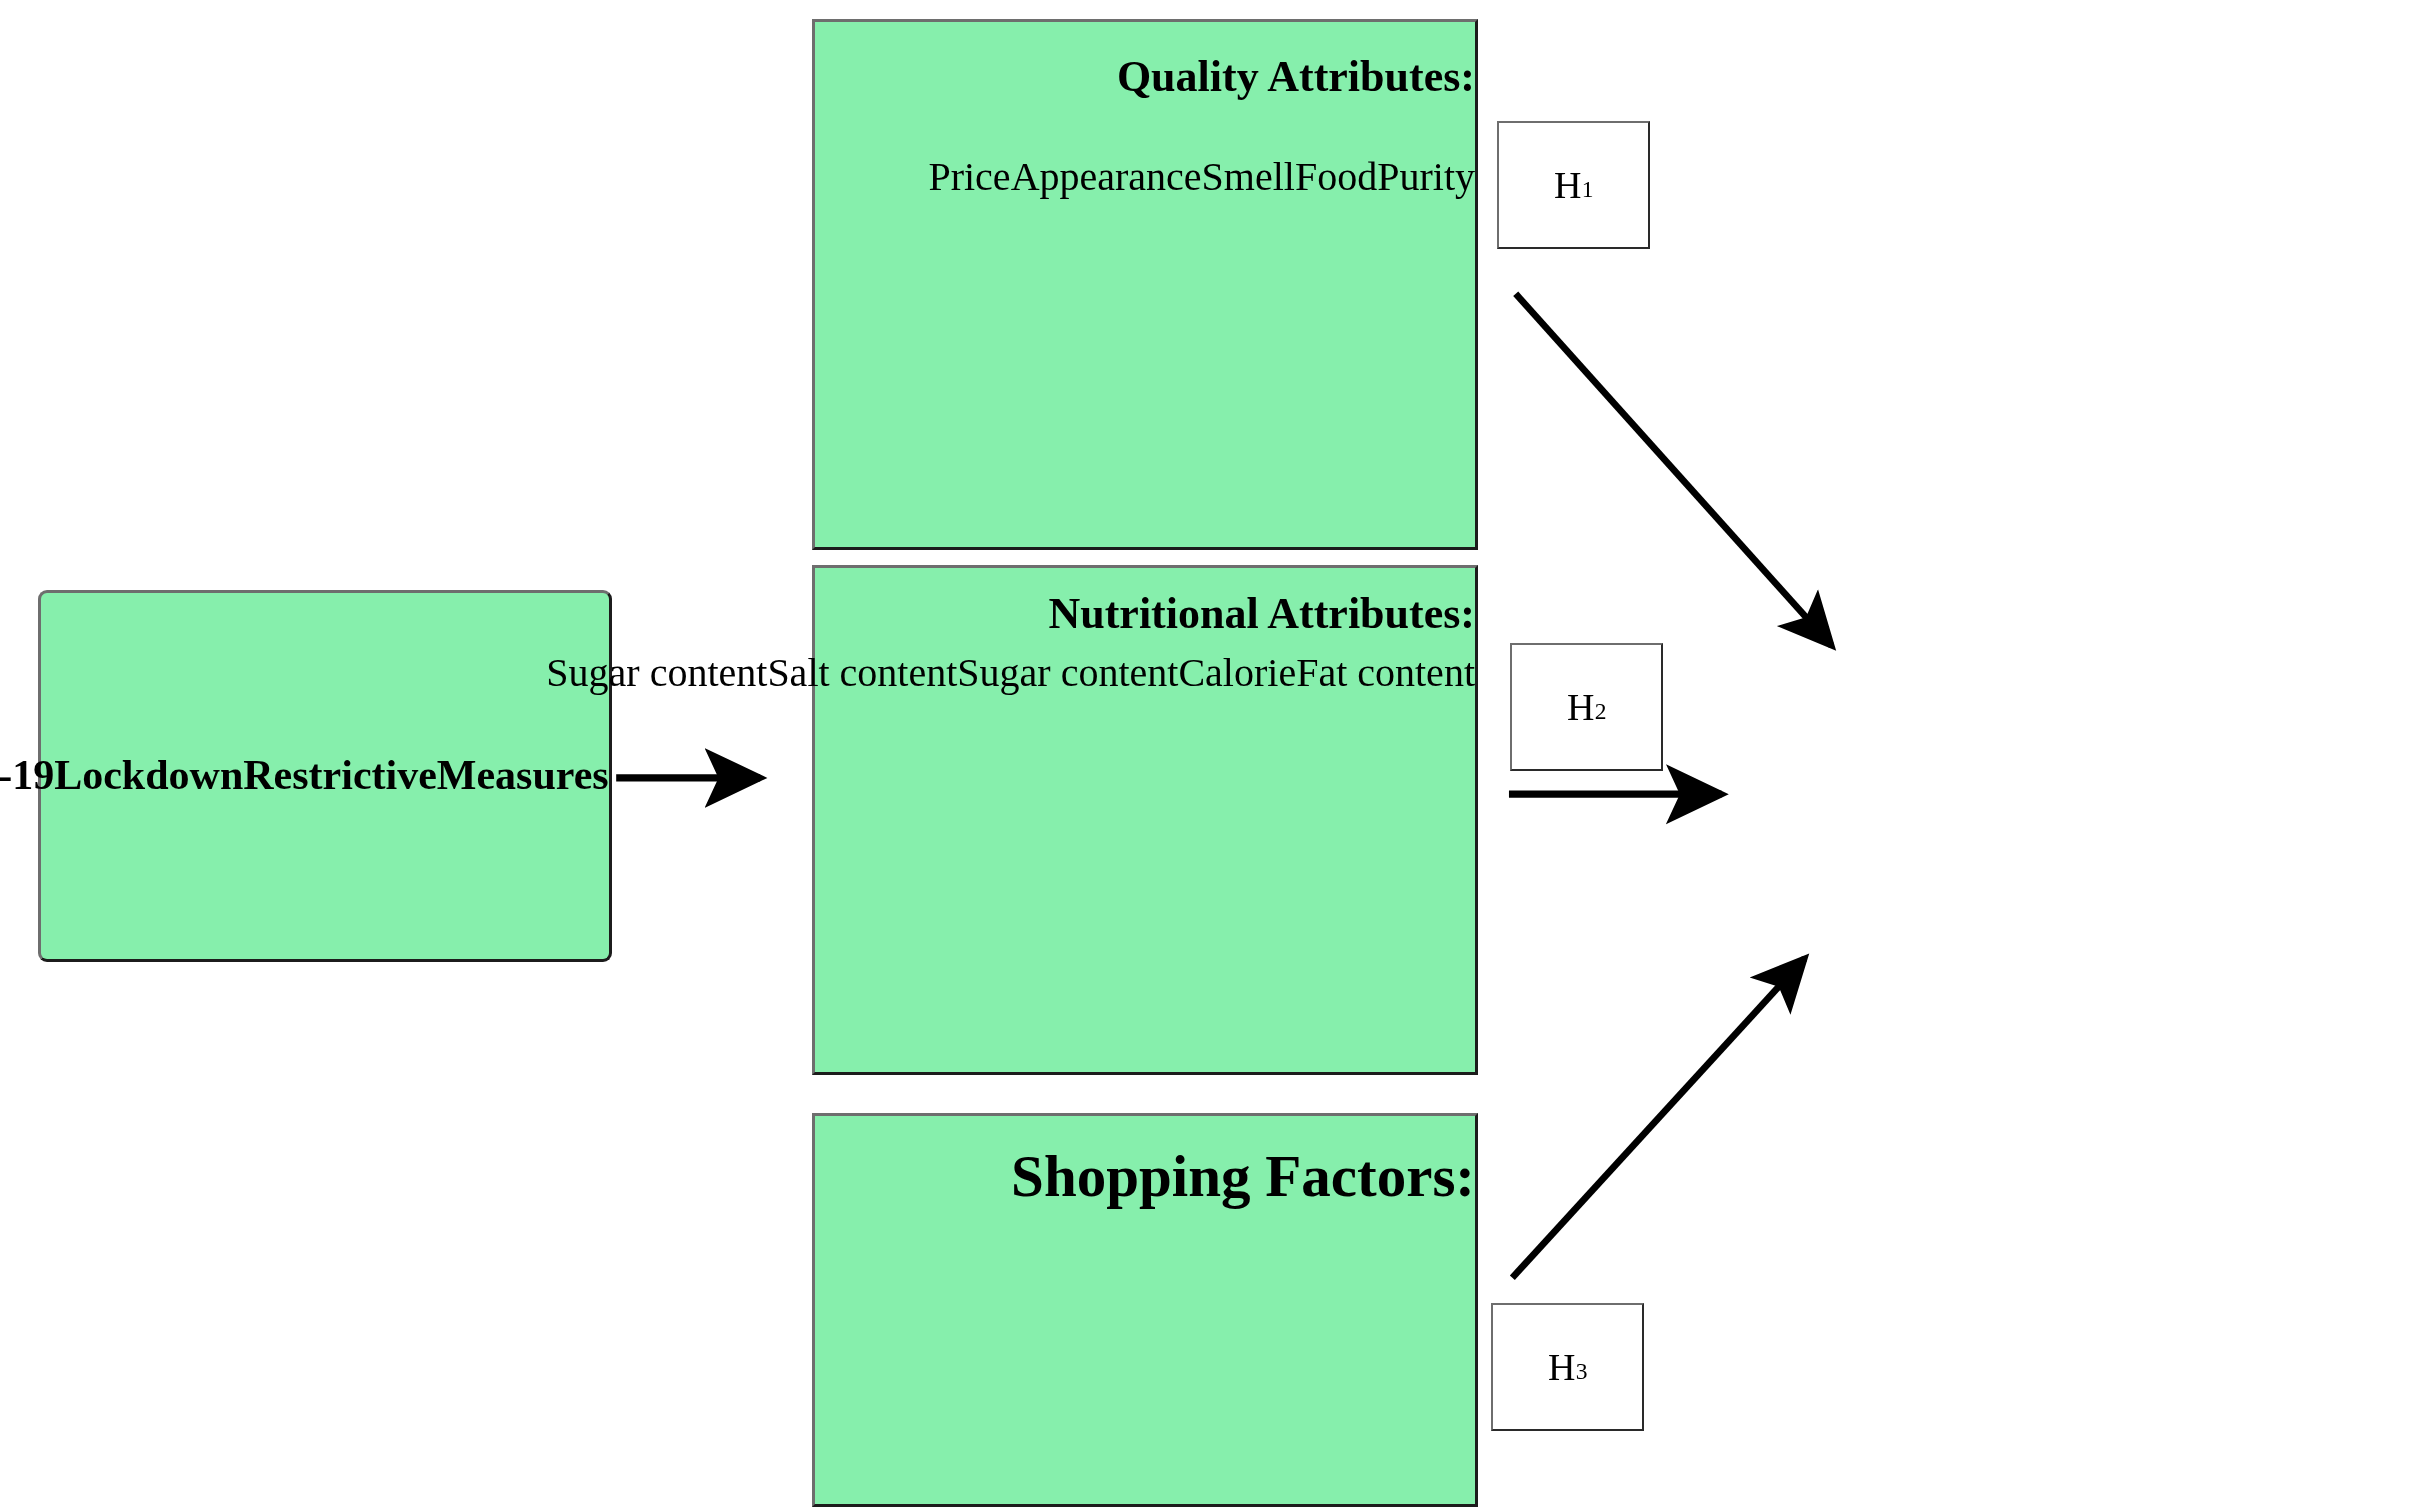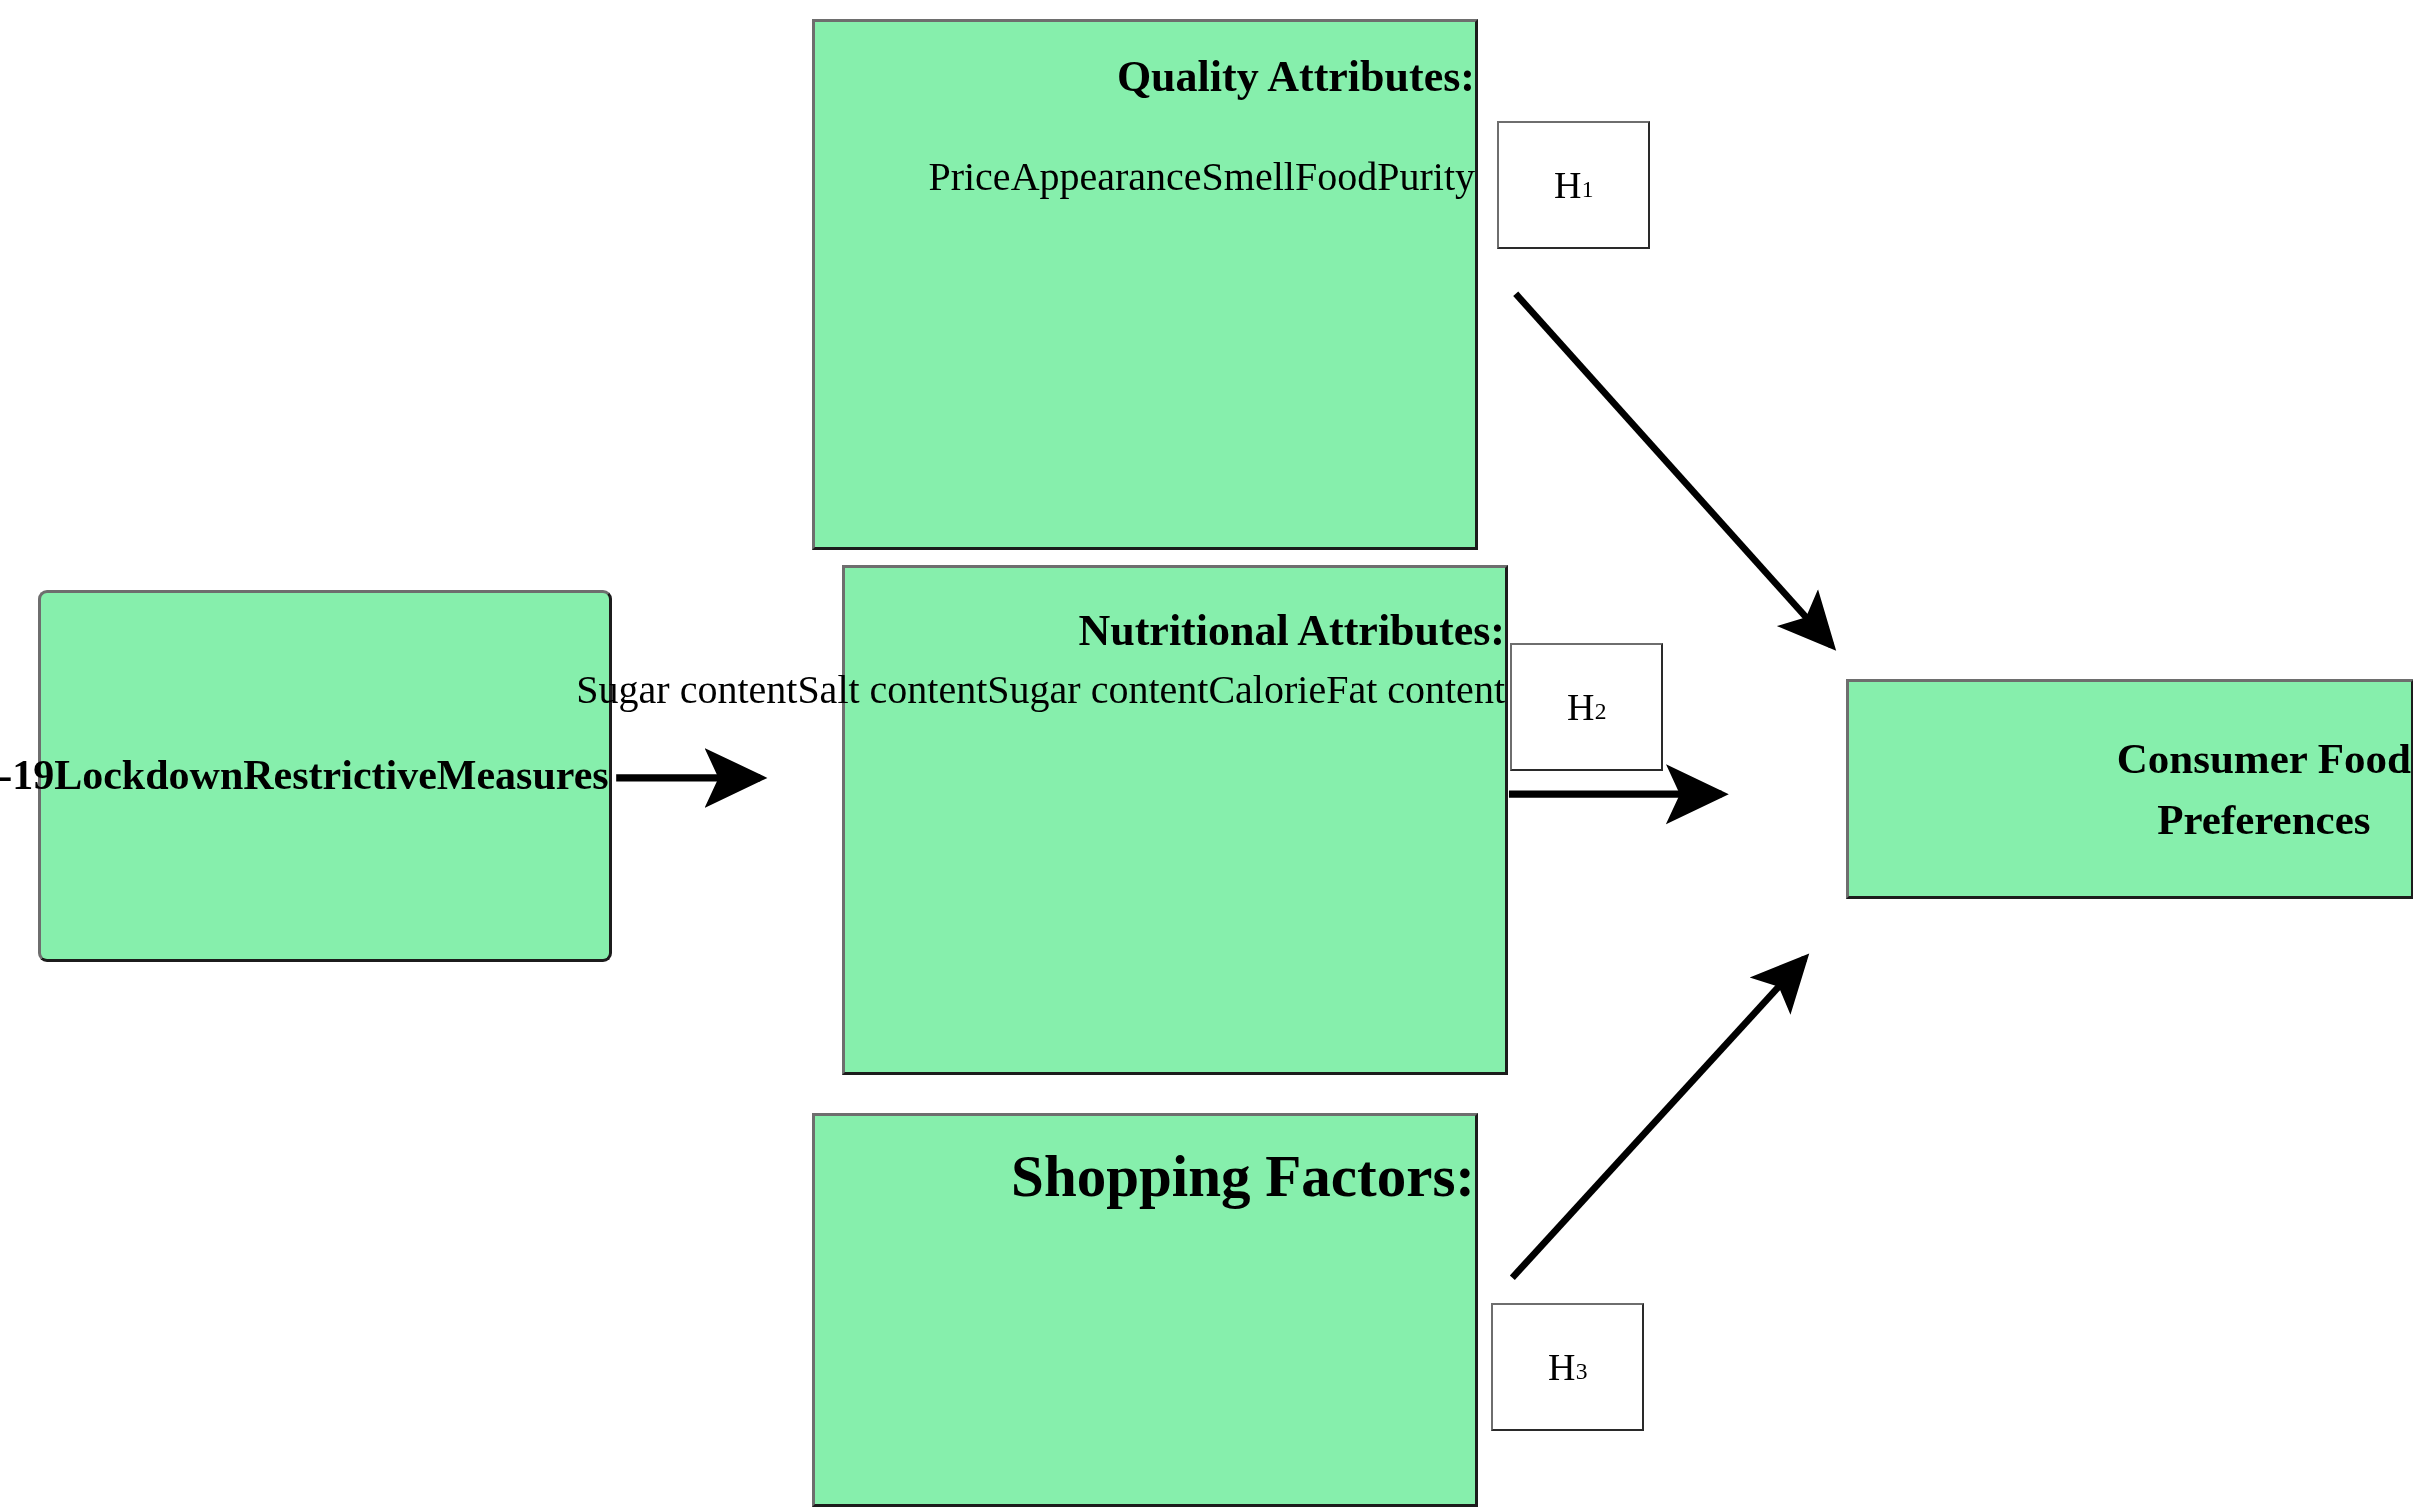--- a/index.html
+++ b/index.html
@@ -58,23 +58,23 @@
   #node-quality {
     left: 794px; top: 18.6px; width: 666px; height: 531px;
     padding-top: 12.4px;
     justify-content: flex-start;
   }
   #node-quality .title { font-size: 44px; margin-top: 17px; }
   #node-quality .items { margin-top: 49px; font-size: 40px; }
   #node-quality .items .item { line-height: 1.29; }
 
   #node-nutrition {
-    left: 824px; top: 565px; width: 666px; height: 510px;
+    left: 794px; top: 565px; width: 666px; height: 510px;
     justify-content: flex-start;
-    padding-top: 37px;
+    padding-top: 20px;
   }
   #node-nutrition .title { font-size: 44px; }
   #node-nutrition .items { margin-top: 7.9px; font-size: 40px; }
   #node-nutrition .items .item { line-height: 1.29; }
 
   #node-shopping {
     left: 794px; top: 1113px; width: 666px; height: 394px;
     justify-content: flex-start;
     padding-top: 26px;
   }
@@ -171,26 +171,20 @@
       <div class="item">Sugar content</div>
       <div class="item">Calorie</div>
       <div class="item">Fat content</div>
     </div>
   </div>
 
   <div class="node" id="node-shopping">
     <div class="title">Shopping Factors:</div>
   </div>
 
-  <div class="node" id="node-consumer">
-    <div class="title">
-      <div>Consumer Food</div>
-      <div>Preferences</div>
-    </div>
-  </div>
 
   <div class="hbox" id="hbox-h1">
     <span>H</span>
       <span class="sub">1</span>
   </div>
 
   <div class="hbox" id="hbox-h2">
     <span>H</span>
       <span class="sub">2</span>
   </div>

